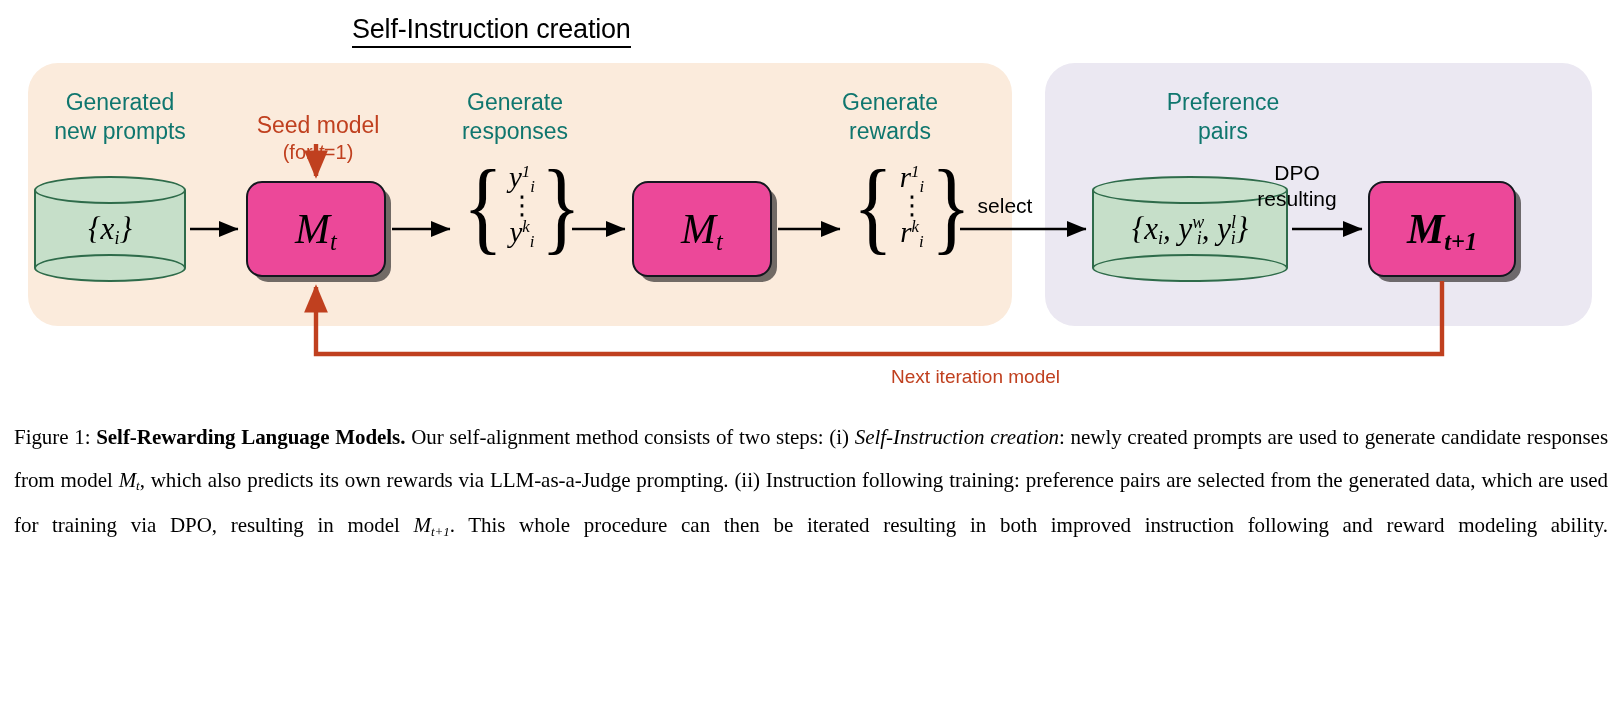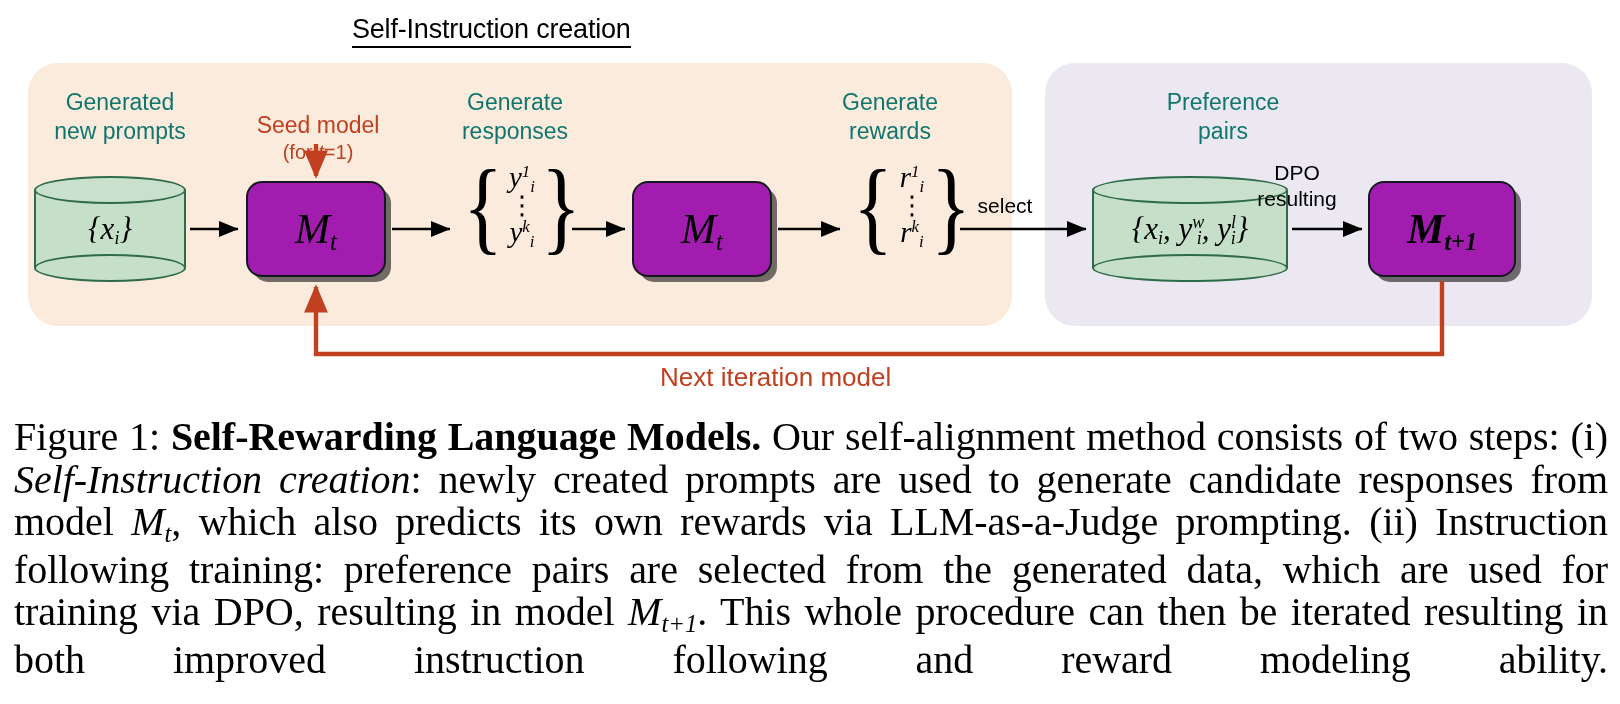--- a/index.html
+++ b/index.html
@@ -88,21 +88,21 @@
     font-size: 21px;
     line-height: 26px;
     text-align: center;
     color: #000;
     white-space: pre-line;
   }
   #lbl-select { left: 950px;  top: 193px; width: 110px; }
   #lbl-dpo    { left: 1232px; top: 160px; width: 130px; }
   #lbl-next   {
     left: 660px; top: 364px; width: 400px;
-    color: #C0401F; font-size: 26px; text-align: left;
+    color: #C0401F; font-size: 19px; text-align: right;
   }
 
   
   .cyl {
     position: absolute;
   }
   .cyl .body {
     position: absolute;
     left: 0; top: 14px;
     width: 100%;
@@ -140,21 +140,21 @@
     font-family: "Liberation Serif", serif;
     color: #000;
     z-index: 3;
   }
   #cyl-prompts { left: 34px;  top: 176px; width: 152px; height: 106px; }
   #cyl-pref    { left: 1092px;top: 176px; width: 196px; height: 106px; }
 
   
   .mbox {
     position: absolute;
-    background: #a21caf;
+    background: #ec4899;
     border: 2.5px solid #14181F;
     border-radius: 16px;
     box-shadow: 6px 6px 0 -1px rgba(60,55,55,0.72);
     display: flex;
     align-items: center;
     justify-content: center;
     font-family: "Liberation Serif", serif;
     color: #000;
     box-sizing: border-box;
   }
@@ -224,21 +224,21 @@
     pointer-events: none;
   }
 
   
   #caption {
     position: absolute;
     left: 14px;
     top: 416px;
     width: 1594px;
     font-family: "Liberation Serif", serif;
-    font-size: 40px;
+    font-size: 21px;
     line-height: 42.5px;
     color: #000;
     text-align: justify;
     text-align-last: justify;
     letter-spacing: -0.05px;
   }
   #caption b { font-weight: 700; }
   #caption i { font-style: italic; }
   #caption .mi {
     font-family: "Liberation Serif", serif;

